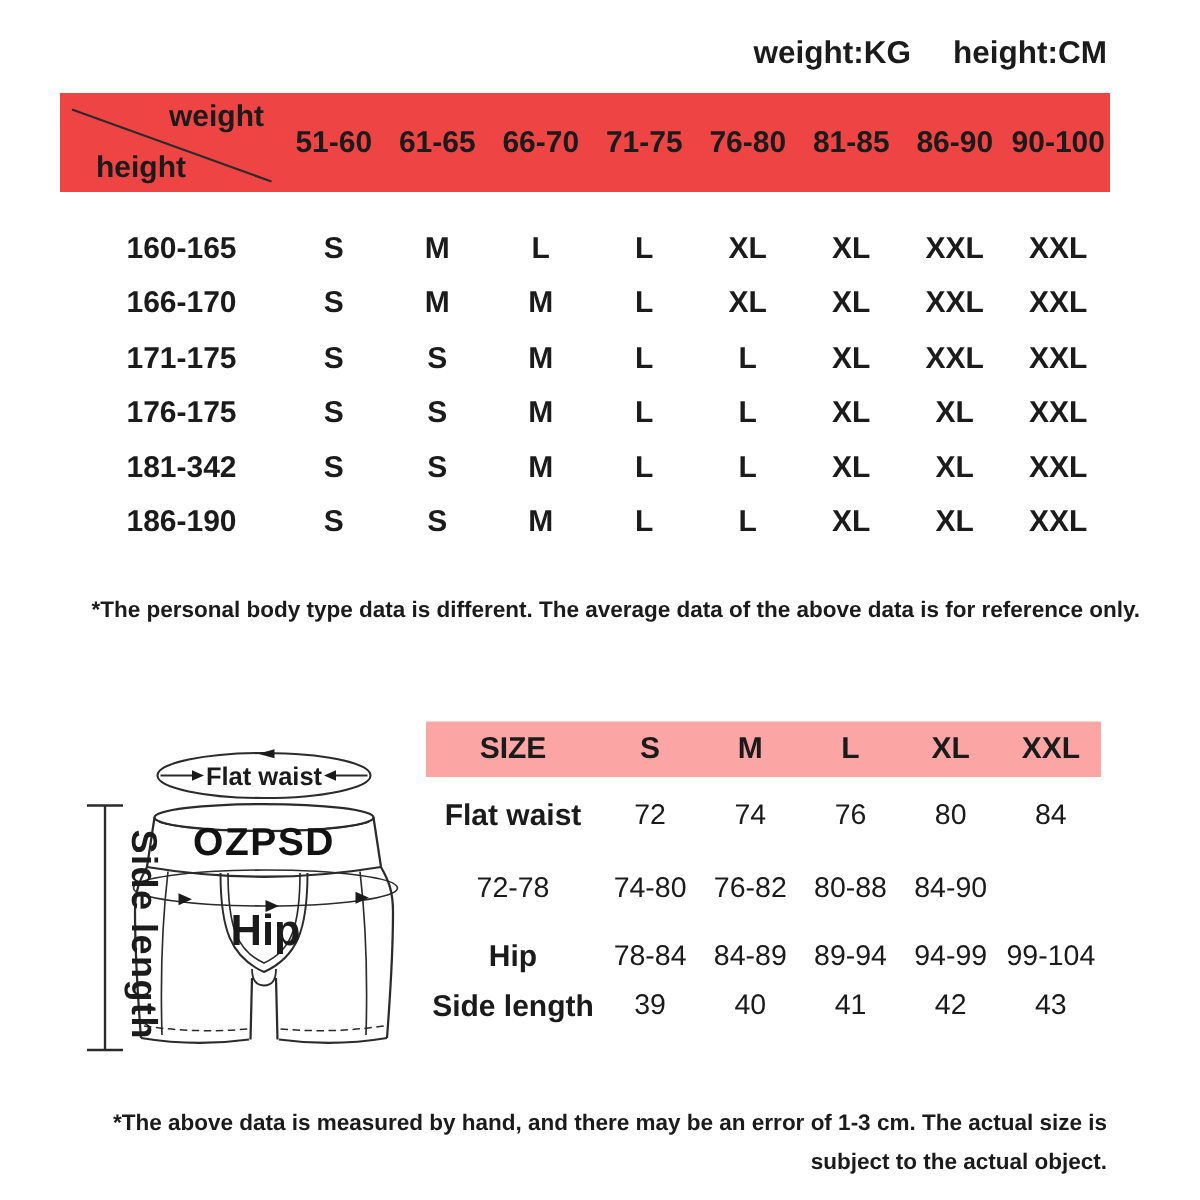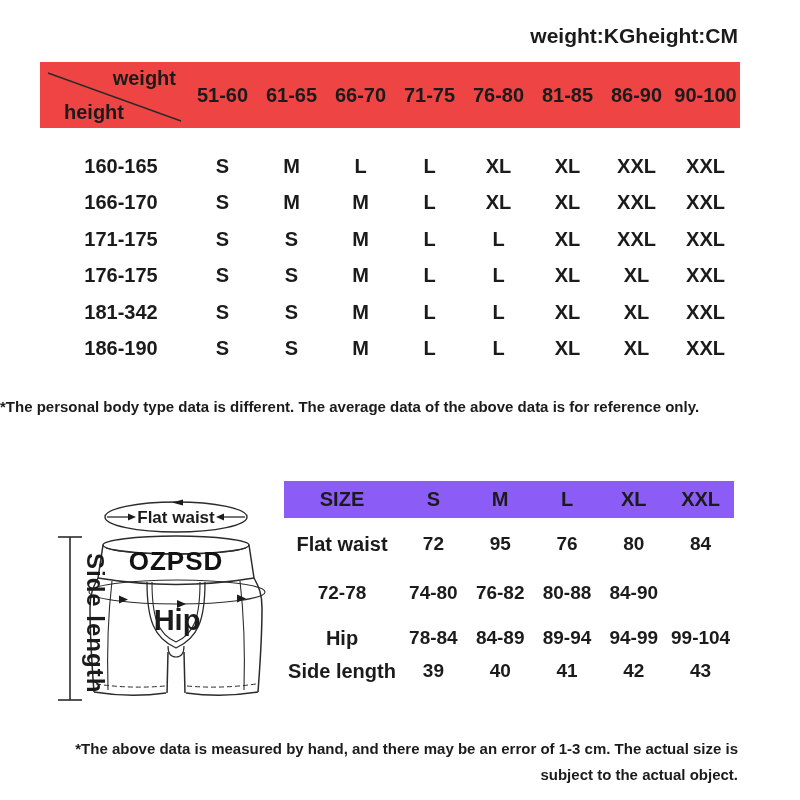--- a/index.html
+++ b/index.html
@@ -1,53 +1,53 @@
 <!DOCTYPE html>
 <html><head>
 <meta charset="utf-8">
 <style>
   html,body{margin:0;padding:0;background:#fff;}
   .page{position:relative;width:800px;height:800px;background:#ffffff;overflow:hidden;
         font-family:"Liberation Sans",sans-serif;color:#1b1b1b;}
 
   
-  .units{position:absolute;top:24px;right:62px;font-size:21px;font-weight:700;display:flex;}
+  .units{position:absolute;top:24px;right:62px;font-size:21px;font-weight:700;display:flex;gap:28px;}
 
   
   .t1{position:absolute;left:40px;top:62px;width:700px;}
   .t1-header{display:grid;grid-template-columns:148px repeat(8,1fr);height:66px;background:#ef4444;}
   .t1-body{margin-top:20px;}
   .t1-row{display:grid;grid-template-columns:148px repeat(8,1fr);height:36.5px;}
   .cell{display:flex;align-items:center;justify-content:center;font-size:20px;font-weight:600;}
   .t1-header .cell{font-size:20px;font-weight:600;}
   .t1-row .lbl{padding-left:14px;}
 
   
   .corner{position:relative;}
   .corner svg{position:absolute;left:0;top:0;}
   .corner-weight{position:absolute;top:5px;right:12px;font-size:20px;font-weight:600;}
   .corner-height{position:absolute;bottom:4px;left:24px;font-size:20px;font-weight:600;}
 
   
-  .note1{position:absolute;left:0;top:398px;width:760px;text-align:left;
+  .note1{position:absolute;left:0;top:398px;width:760px;text-align:right;
          font-size:15px;font-weight:600;}
   .note2{position:absolute;left:70px;top:736px;width:668px;text-align:right;
          font-size:15px;font-weight:600;line-height:1.7;}
 
   
   .t2{position:absolute;left:284px;top:481px;width:450px;}
-  .t2-header{display:grid;grid-template-columns:116px repeat(5,1fr);height:37px;background:#8b5cf6;}
+  .t2-header{display:grid;grid-template-columns:116px repeat(5,1fr);height:37px;background:#fca5a5;}
   .t2-header .cell{font-size:20px;font-weight:600;}
   .t2-row{display:grid;grid-template-columns:116px repeat(5,1fr);}
   .t2-row:nth-child(1){height:55px;}
   .t2-row:nth-child(2){height:52px;}
   .t2-row:nth-child(3){height:46px;}
   .t2-row:nth-child(4){height:44px;}
   .t2 .rlbl{font-size:20px;font-weight:700;text-align:center;line-height:1.05;}
-  .t2 .val{font-size:19px;font-weight:700;}
+  .t2 .val{font-size:19px;font-weight:400;}
 
   
   .diagram{position:absolute;left:48px;top:490px;width:244px;height:228px;}
   .side-length{position:absolute;left:77px;top:542px;height:162px;width:32px;
                writing-mode:vertical-rl;text-align:center;
                font-size:24px;font-weight:700;letter-spacing:1px;}
 </style>
 </head>
 <body>
 
@@ -206,21 +206,21 @@
       <div class="cell">SIZE</div>
       <div class="cell">S</div>
       <div class="cell">M</div>
       <div class="cell">L</div>
       <div class="cell">XL</div>
       <div class="cell">XXL</div>
     </div>
     <div class="t2-row">
       <div class="cell rlbl">Flat waist</div>
       <div class="cell val">72</div>
-      <div class="cell val">95</div>
+      <div class="cell val">74</div>
       <div class="cell val">76</div>
       <div class="cell val">80</div>
       <div class="cell val">84</div>
     </div>
     <div class="t2-row">
       <div class="cell val">72-78</div>
       <div class="cell val">74-80</div>
       <div class="cell val">76-82</div>
       <div class="cell val">80-88</div>
       <div class="cell val">84-90</div>

